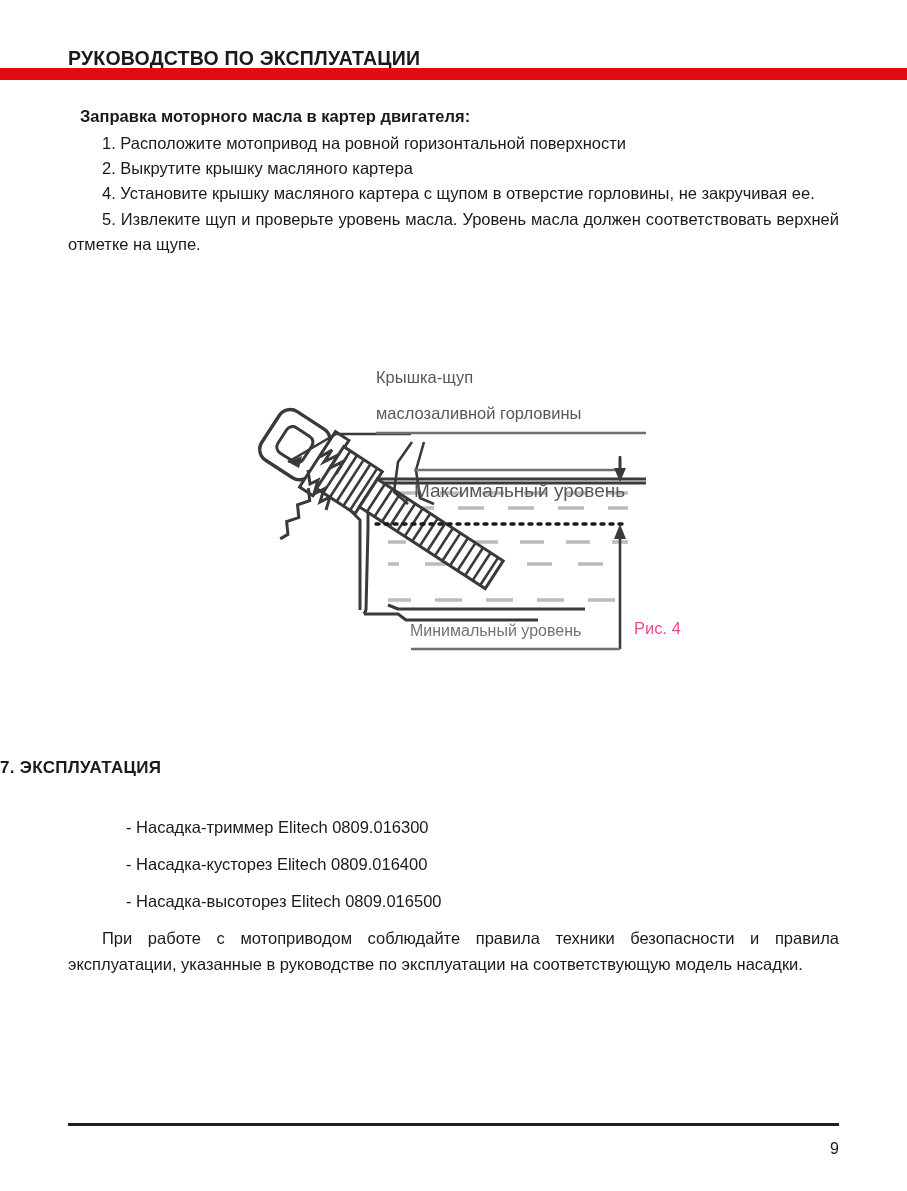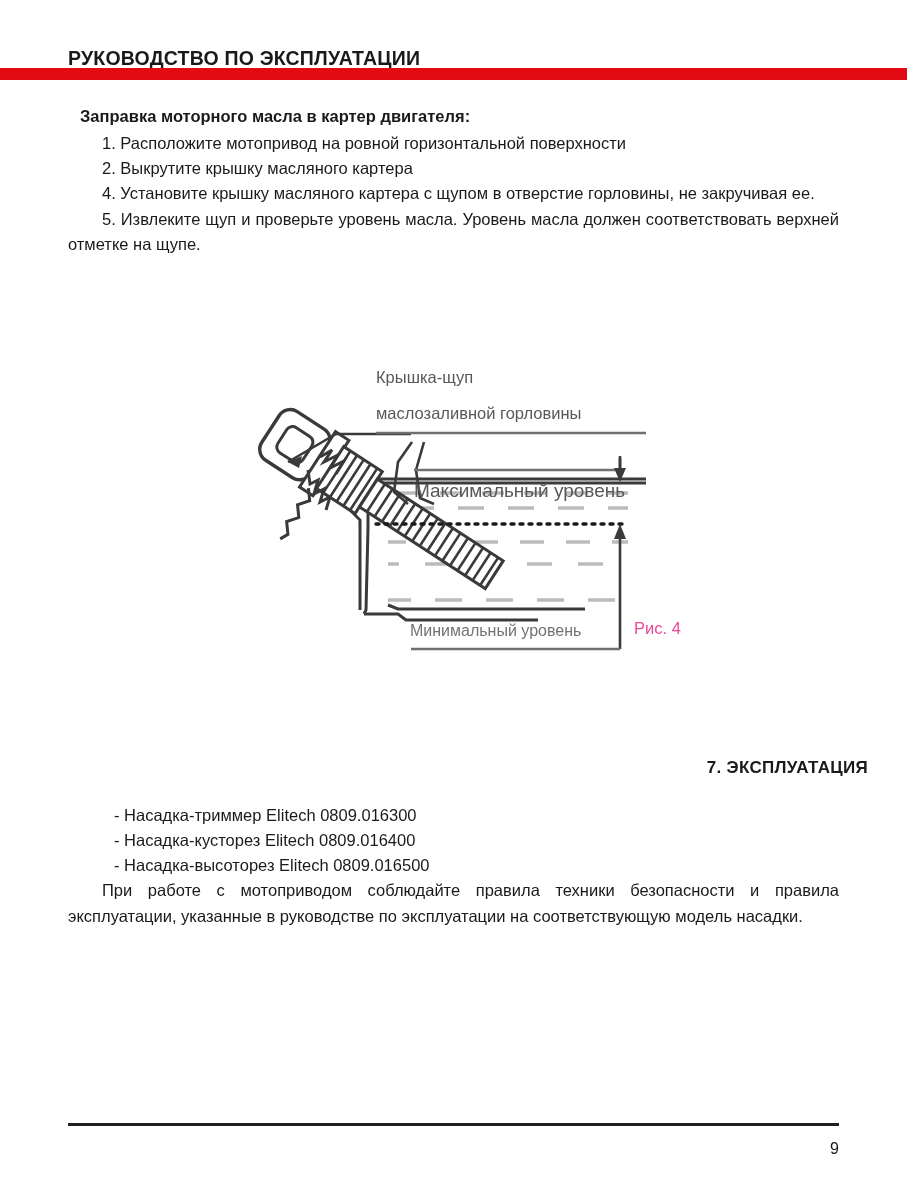--- a/index.html
+++ b/index.html
@@ -59,21 +59,21 @@
     line-height: 1.525;
     margin: 0;
     text-align: justify;
     text-indent: 34px;
     hyphens: none;
   }
   .para.left { text-align: left; }
   .list-line {
     font-size: 16.5px;
     line-height: 1.525;
-    margin: 0;
+    margin: 12px;
     text-indent: 46px;
   }
 
   
   .figure-block {
     position: absolute;
     top: 352px;
     left: 0;
     width: 907px;
     height: 330px;
@@ -90,21 +90,21 @@
     font-size: 16.5px;
     color: #ec4899;
   }
 
   
   .chapter-heading {
     position: absolute;
     top: 758px;
     left: 0;
     width: 868px;
-    text-align: right;
+    text-align: left;
     font-size: 17px;
     font-weight: bold;
     letter-spacing: 0.3px;
   }
 
   
   .content-lower {
     position: absolute;
     top: 803px;
     left: 68px;

